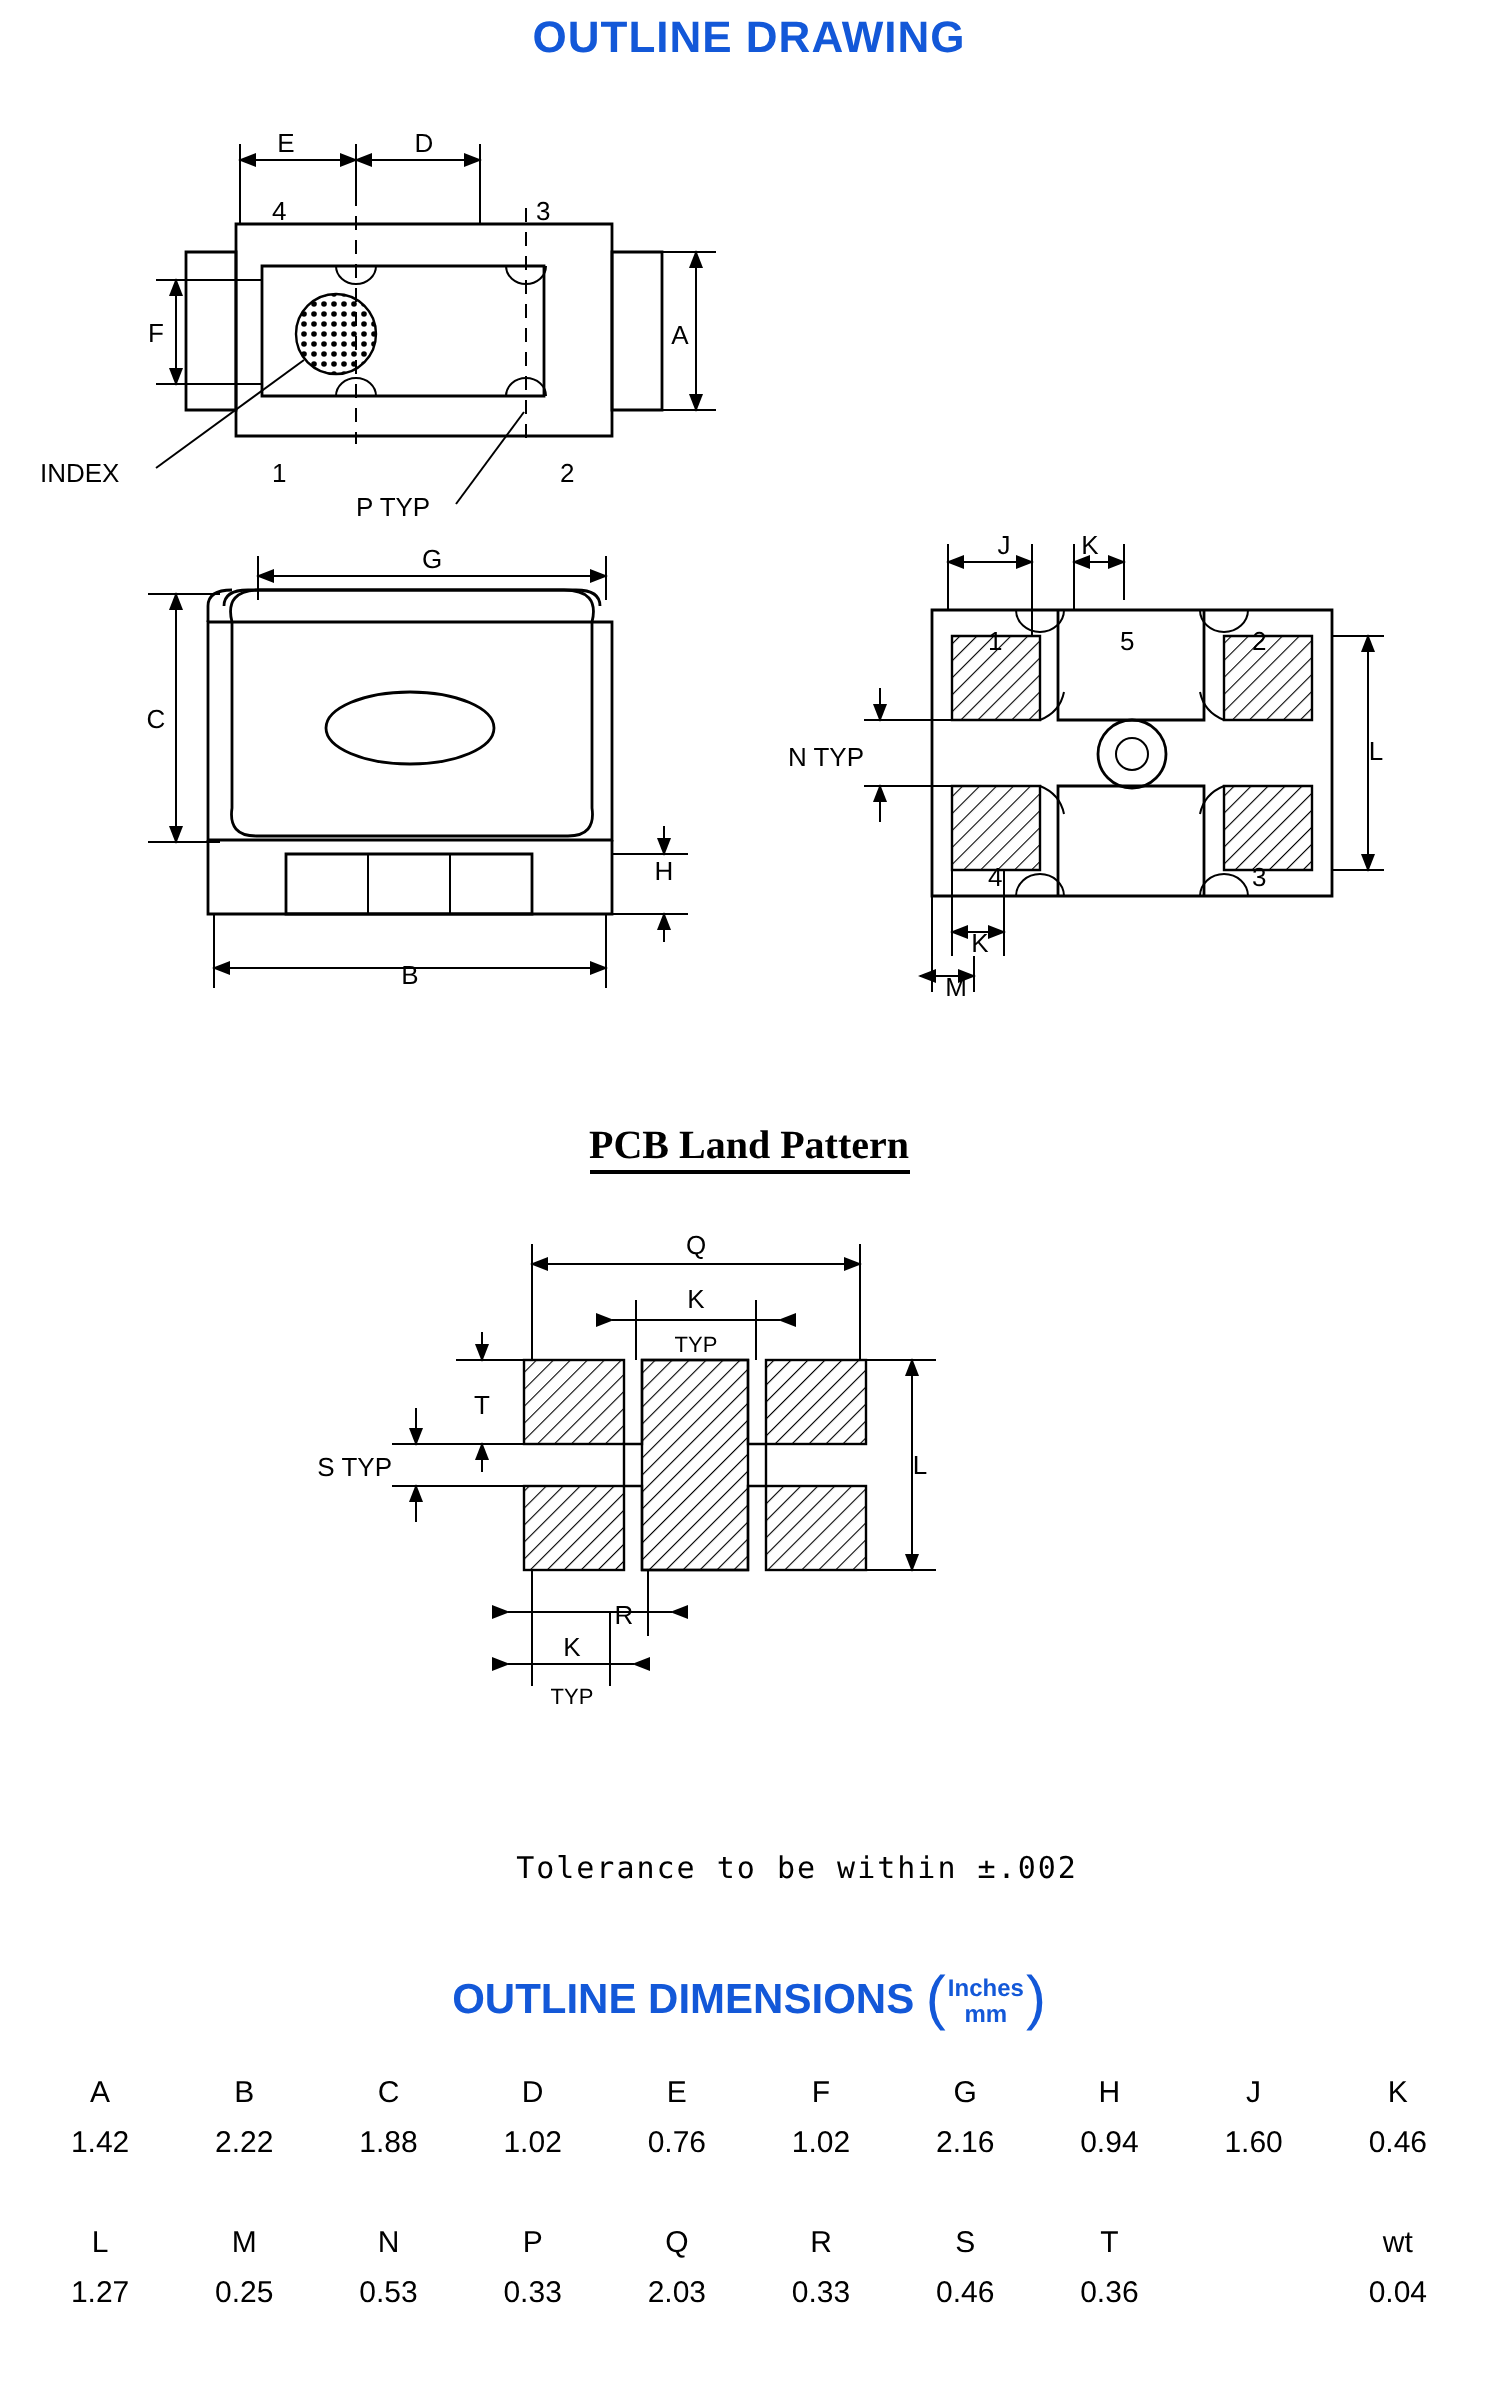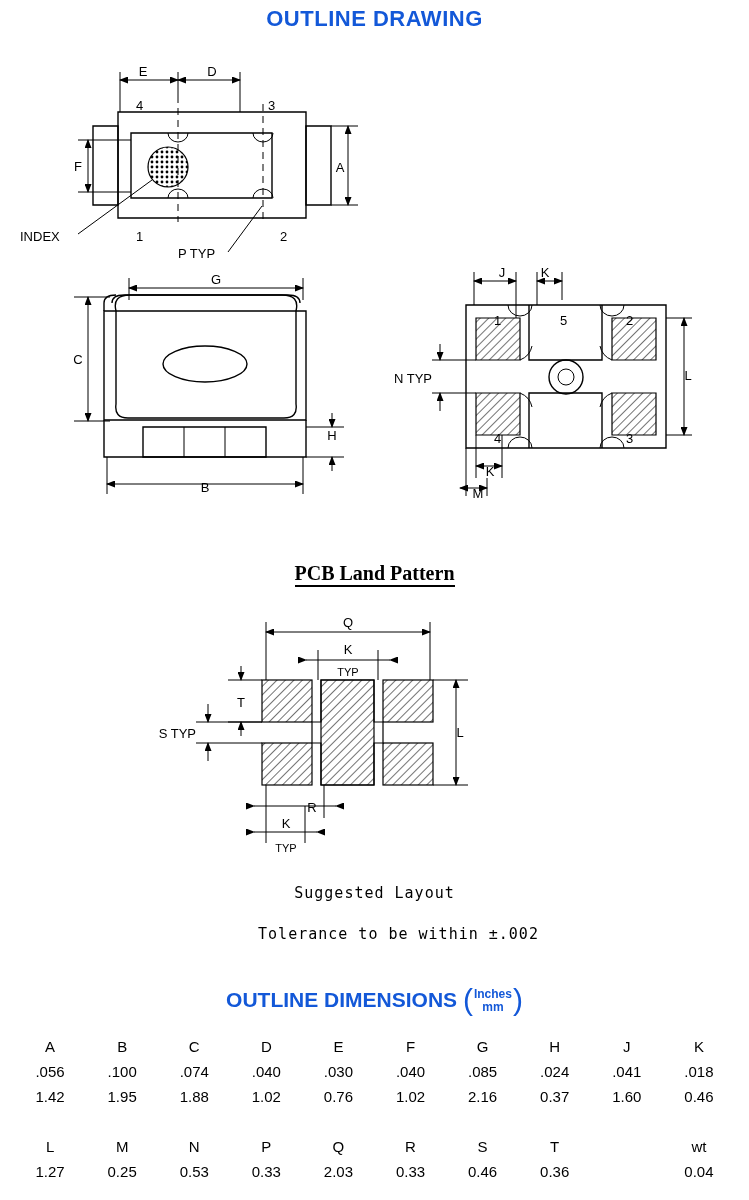--- a/index.html
+++ b/index.html
@@ -346,21 +346,20 @@
 
     <line class="ln thin" x1="266" y1="218" x2="266" y2="243"></line>
     <line class="ln thin" x1="305" y1="206" x2="305" y2="243"></line>
     <line class="ln thin" x1="254" y1="232" x2="266" y2="232" marker-start="url(#ar2)"></line>
     <line class="ln thin" x1="317" y1="232" x2="305" y2="232" marker-start="url(#ar2)"></line>
     <line class="ln thin" x1="266" y1="232" x2="305" y2="232"></line>
     <text class="lbl" x="286" y="228" text-anchor="middle">K</text>
     <text class="lbl-sm" x="286" y="252" text-anchor="middle">TYP</text>
   </svg>
 
-  <div class="layout-note note1">Suggested  Layout</div>
   <div class="layout-note note2">Tolerance  to  be  within  ±.002</div>
 
   <div class="dims-title">
     <span>OUTLINE DIMENSIONS</span>
     <span class="paren">(</span><span class="frac"><span>Inches</span><br><span>mm</span></span><span class="paren">)</span>
   </div>
 
   <table class="dims">
     <tbody>
       <tr class="hdr">
@@ -369,40 +368,28 @@
         <td>C</td>
         <td>D</td>
         <td>E</td>
         <td>F</td>
         <td>G</td>
         <td>H</td>
         <td>J</td>
         <td>K</td>
       </tr>
       <tr>
-        <td>.056</td>
-        <td>.100</td>
-        <td>.074</td>
-        <td>.040</td>
-        <td>.030</td>
-        <td>.040</td>
-        <td>.085</td>
-        <td>.024</td>
-        <td>.041</td>
-        <td>.018</td>
-      </tr>
-      <tr>
         <td>1.42</td>
-        <td>1.95</td>
+        <td>2.22</td>
         <td>1.88</td>
         <td>1.02</td>
         <td>0.76</td>
         <td>1.02</td>
         <td>2.16</td>
-        <td>0.37</td>
+        <td>0.94</td>
         <td>1.60</td>
         <td>0.46</td>
       </tr>
       <tr class="spacer-row">
           <td colspan="10"></td>
         </tr>
       <tr class="hdr">
         <td>L</td>
         <td>M</td>
         <td>N</td>

